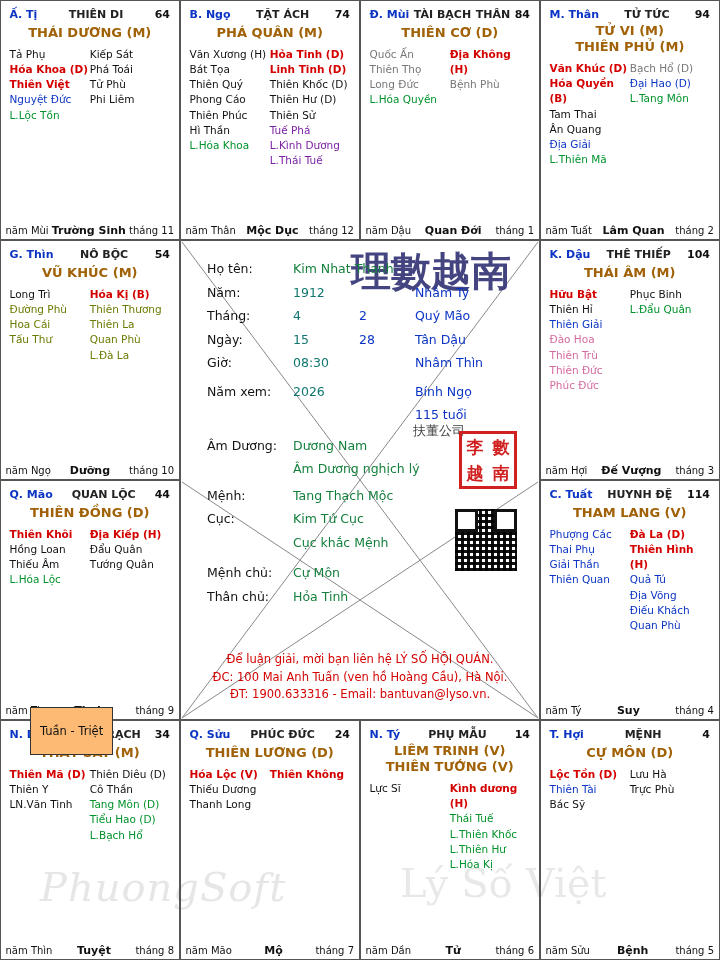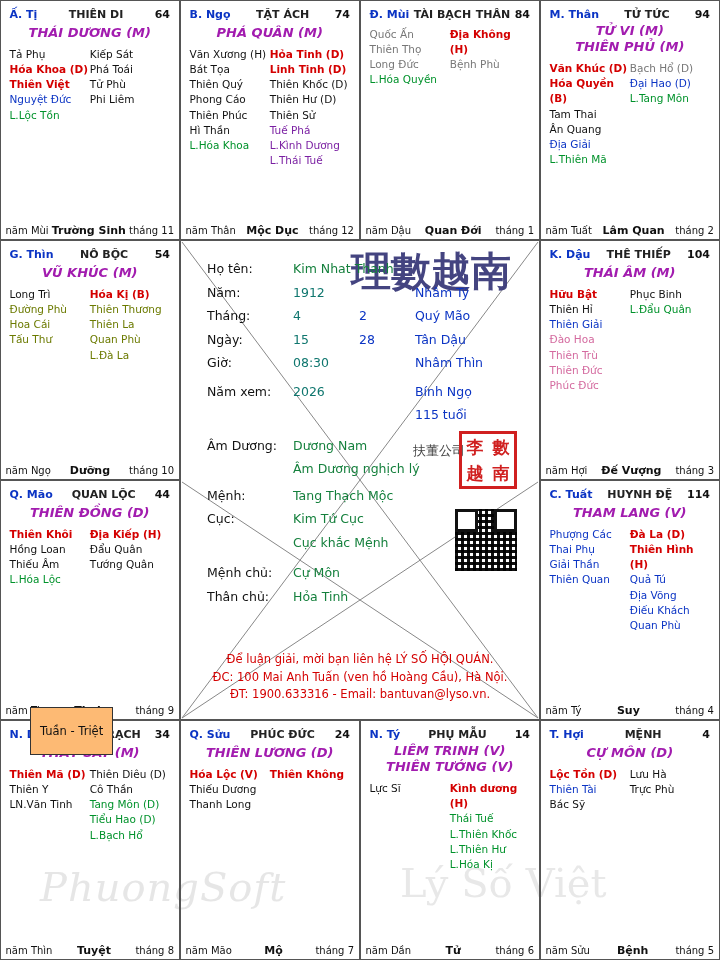--- a/index.html
+++ b/index.html
@@ -29,24 +29,23 @@
     display: flex; justify-content: space-between; align-items: baseline;
     font-size: 11px; font-weight: bold;
     padding: 3px 5px 0 5px;
   }
   .chi { color: #0b34c4; }
   .cung { color: #222; }
   .num { color: #111; }
   .palace-name {
     text-align: center;
     font-size: 13px; font-weight: bold;
-    color: #a21caf;
+    color: #a16207;
     margin-top: 4px;
     line-height: 1.25;
-    font-style: italic;
   }
   .palace-name .sub { display:block; }
   .stars {
     display: flex; gap: 0;
     padding: 6px 5px 0 5px;
     font-size: 10.5px;
     line-height: 1.45;
   }
   .stars .col { width: 50%; }
   .cell-foot {
@@ -86,21 +85,21 @@
   .hanzi {
     position: absolute; right: 28px; top: 8px;
     font-family: "DejaVu Serif", "Liberation Serif", serif;
     font-size: 40px; color: #3b3b7a; line-height: 1.12;
     text-align: center; font-weight: bold;
     opacity: .95;
   }
   .hanzi-small {
     position: absolute; right: 74px; top: 182px;
     font-family: "DejaVu Serif", serif;
-    font-size: 13px; color:#444; line-height:1.25; text-align:left;margin-top:20px;
+    font-size: 13px; color:#444; line-height:1.25; text-align:left;
   }
   .seal {
     position: absolute; right: 22px; top: 190px;
     width: 58px; height: 58px;
     border: 3px solid #d02020; color: #d02020;
     font-family: "DejaVu Serif", serif;
     font-size: 17px; font-weight: bold;
     display: grid; grid-template-columns: 1fr 1fr; align-items:center; justify-items:center;
     line-height: 1;
   }
@@ -233,20 +232,23 @@
     </div>
   </div>
 
   <div class="cell">
     <div class="cell-head">
       <span class="chi">Đ. Mùi</span>
       <span class="cung">TÀI BẠCH</span>
       <span class="cung bold">THÂN</span>
       <span class="num">84</span>
     </div>
+    <div class="palace-name">
+      <span>THIÊN CƠ (D)</span>
+    </div>
     <div class="stars">
       <div class="col">
         <div class="c-gray">Quốc Ấn</div>
         <div class="c-gray">Thiên Thọ</div>
         <div class="c-gray">Long Đức</div>
         <div class="c-green">L.Hóa Quyền</div>
       </div>
       <div class="col">
         <div class="c-red bold">Địa Không (H)</div>
         <div class="c-gray">Bệnh Phù</div>

